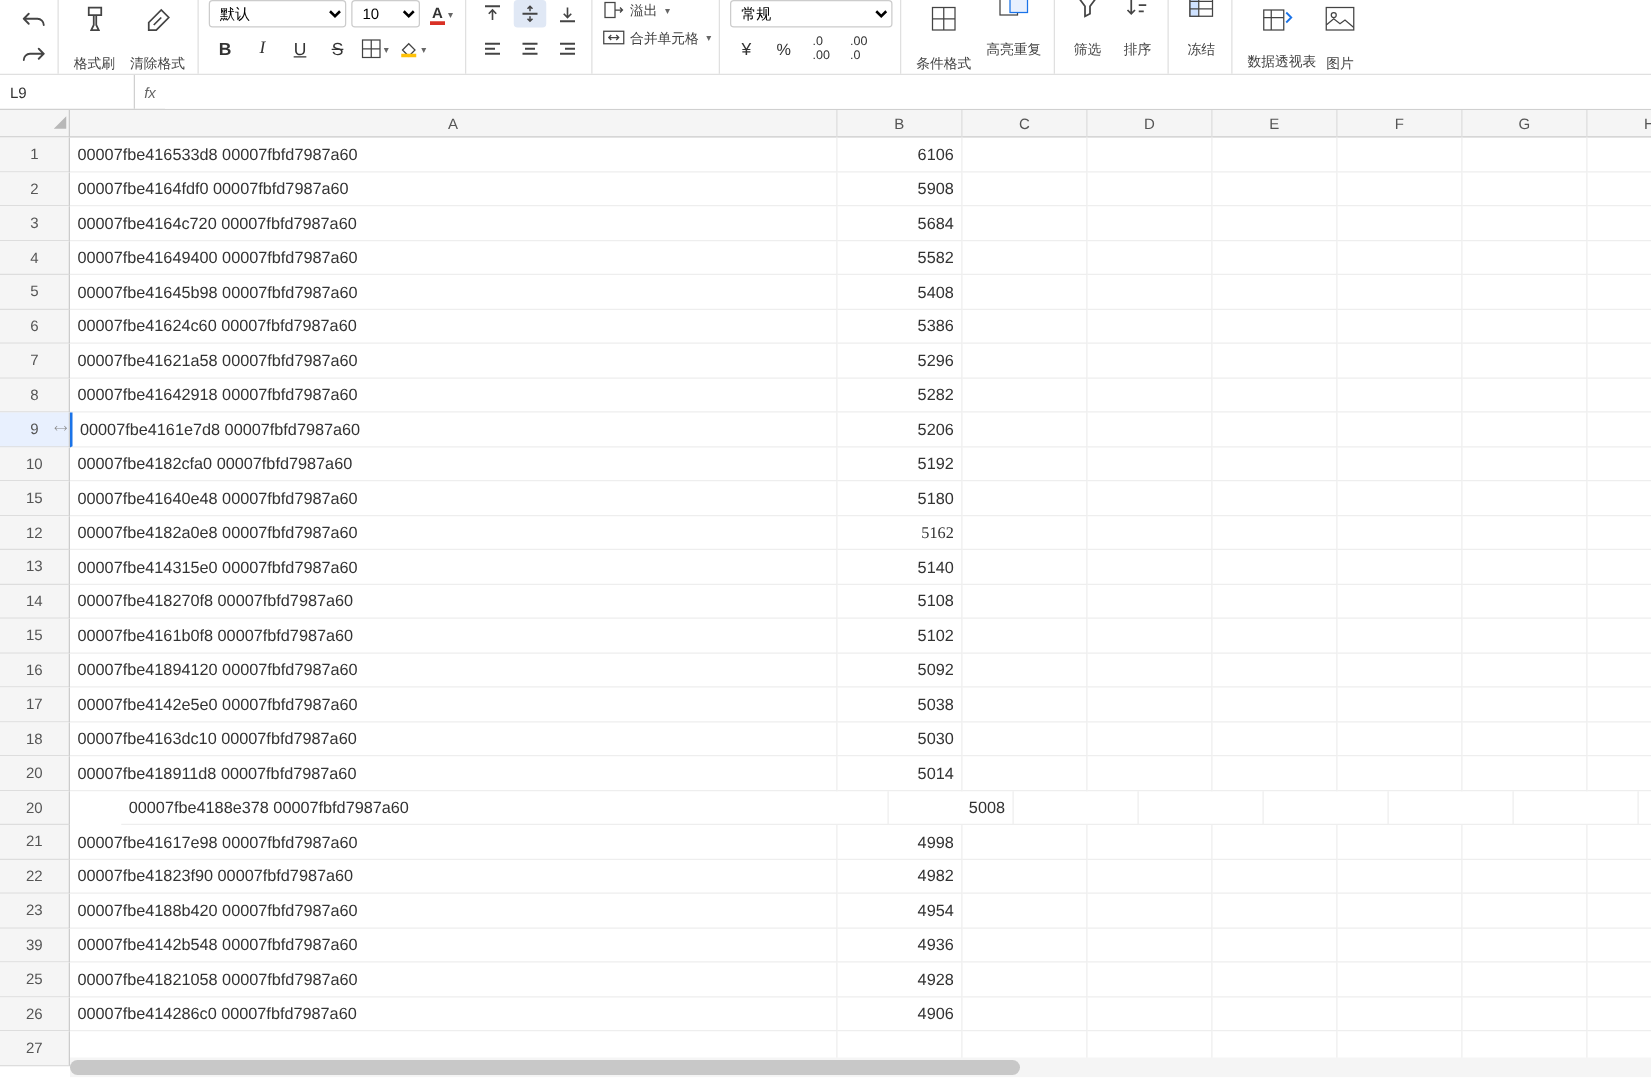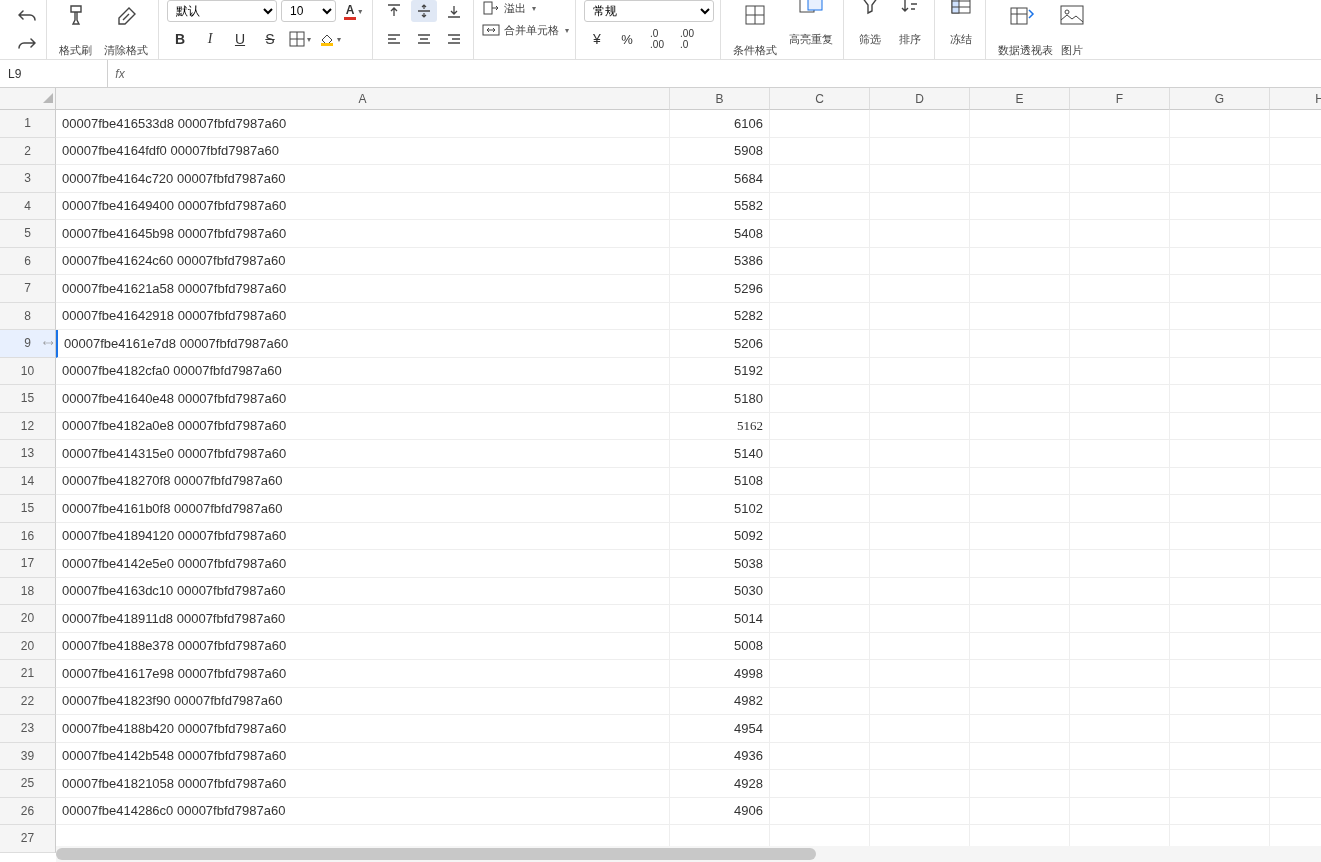--- a/index.html
+++ b/index.html
@@ -529,21 +529,21 @@
         <div class="cell" style="width: 614px;">00007fbe418911d8 00007fbfd7987a60</div>
         <div class="cell num" style="width: 100px;">5014</div>
         <div class="cell" style="width: 100px;"></div>
         <div class="cell" style="width: 100px;"></div>
         <div class="cell" style="width: 100px;"></div>
         <div class="cell" style="width: 100px;"></div>
         <div class="cell" style="width: 100px;"></div>
         <div class="cell" style="width: 100px;"></div>
       </div>
       <div class="row">
-        <div class="cell" style="width: 614px;">00007fbe4188e378 00007fbfd7987a60</div>
+        <div class="cell" style="width: 614px; margin-left: 41px;">00007fbe4188e378 00007fbfd7987a60</div>
         <div class="cell num" style="width: 100px;">5008</div>
         <div class="cell" style="width: 100px;"></div>
         <div class="cell" style="width: 100px;"></div>
         <div class="cell" style="width: 100px;"></div>
         <div class="cell" style="width: 100px;"></div>
         <div class="cell" style="width: 100px;"></div>
         <div class="cell" style="width: 100px;"></div>
       </div>
       <div class="row">
         <div class="cell" style="width: 614px;">00007fbe41617e98 00007fbfd7987a60</div>

